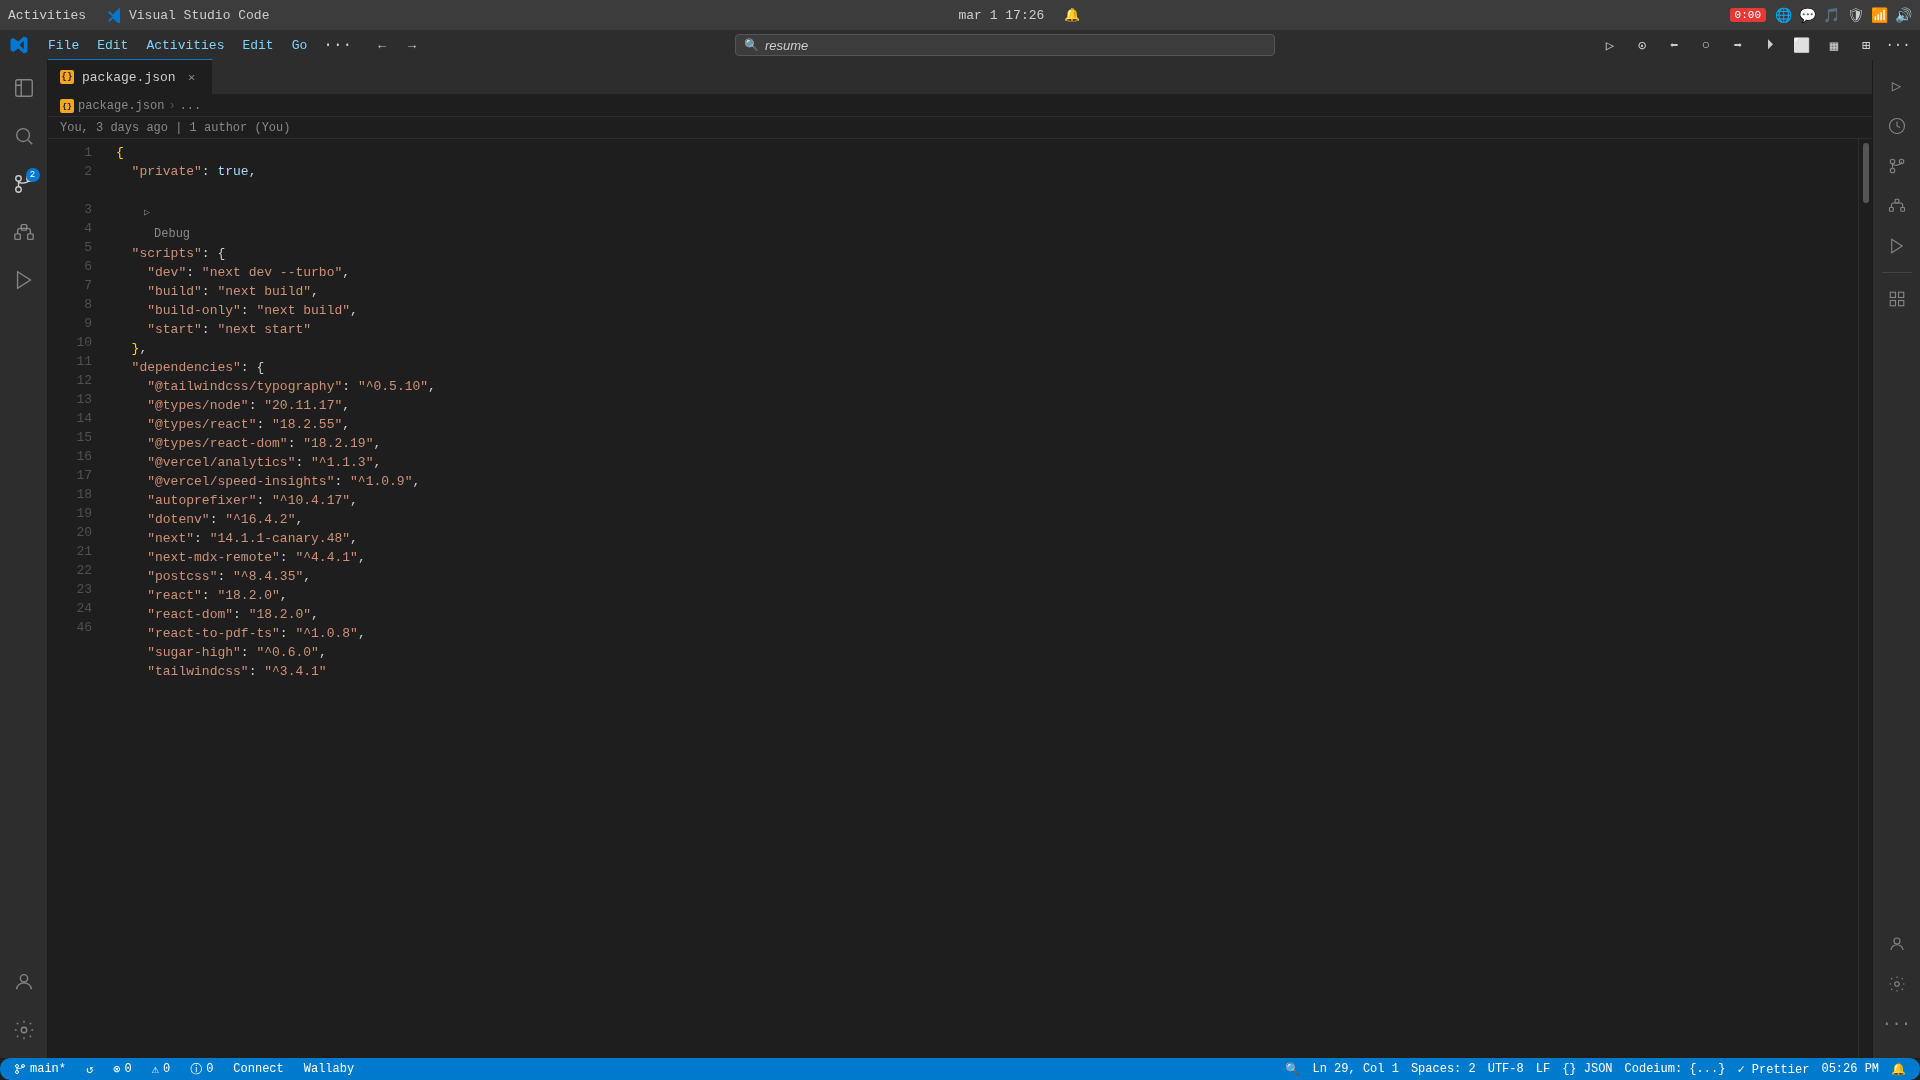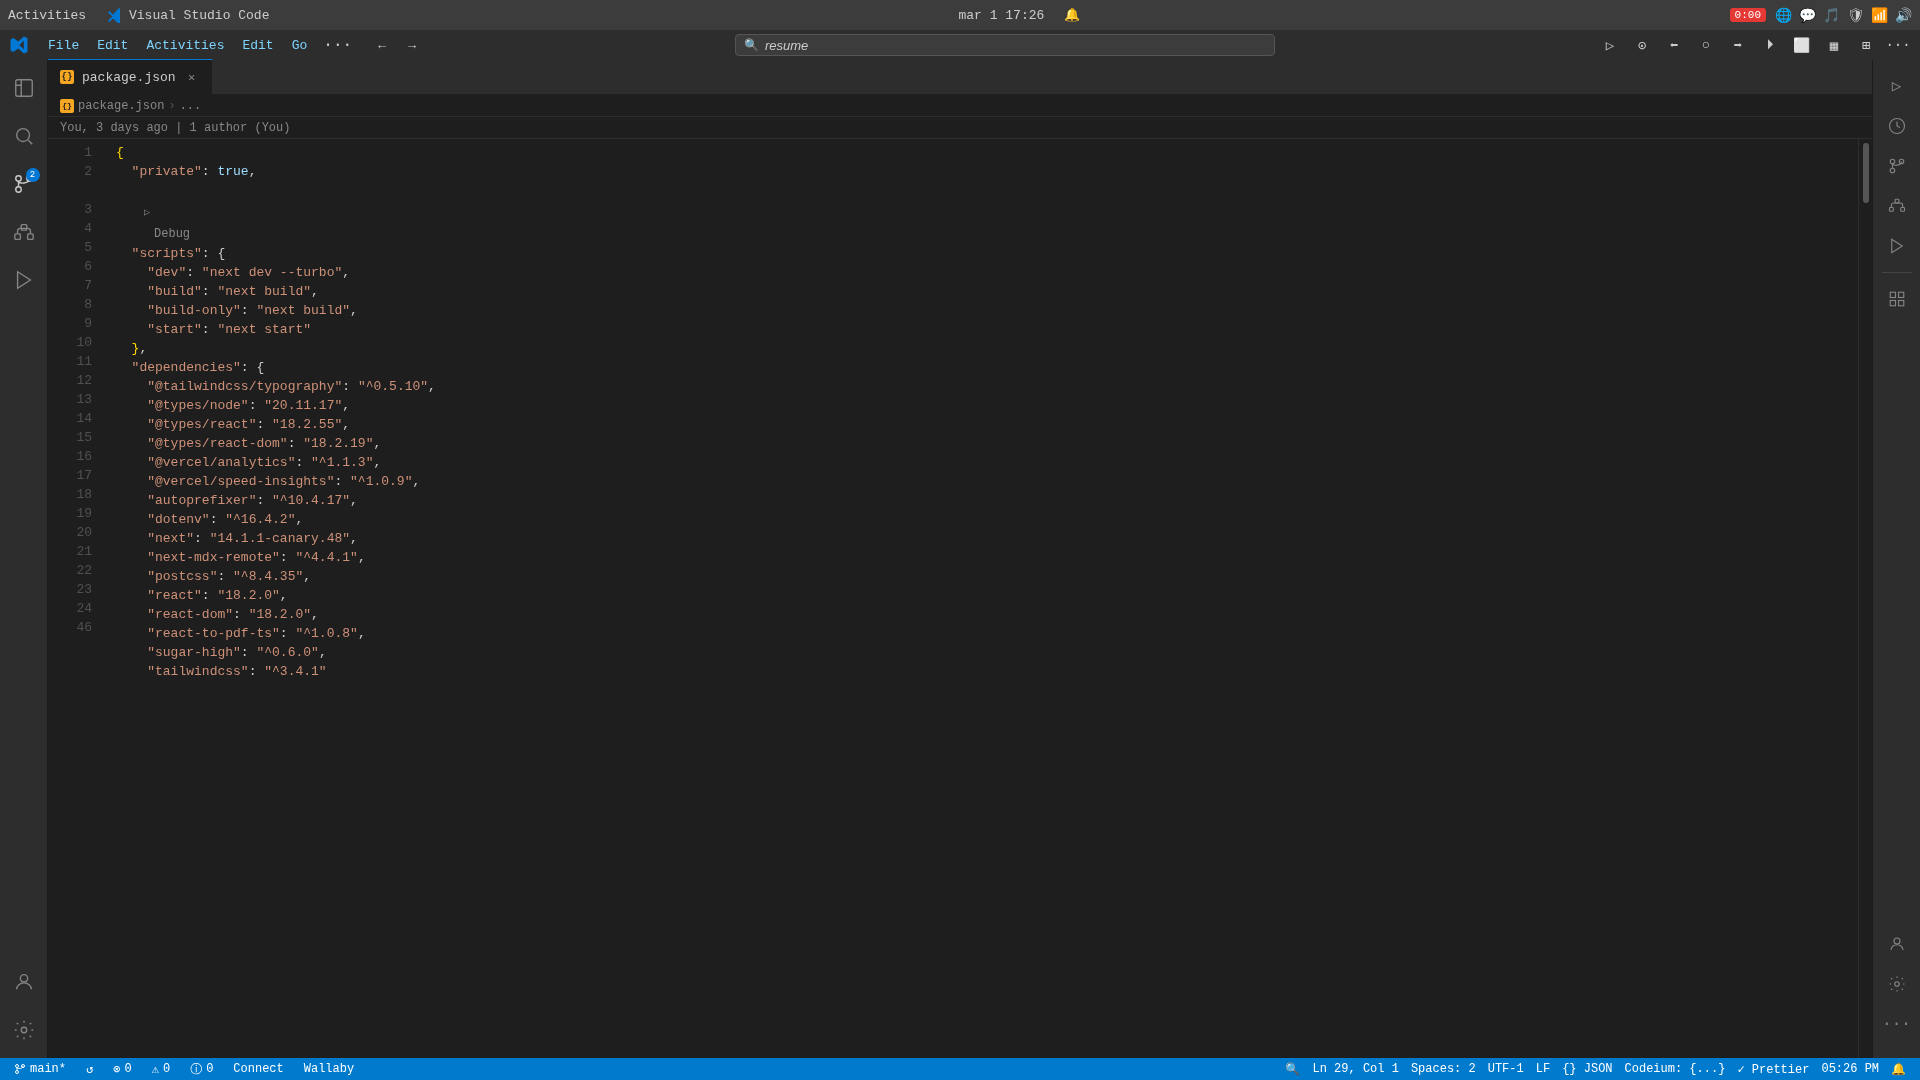--- a/index.html
+++ b/index.html
@@ -382,20 +382,21 @@
     
     .statusbar {
       height: 22px;
       background: #007acc;
       display: flex;
       align-items: center;
       padding: 0 8px;
       gap: 0;
       font-size: 12px;
       color: #ffffff;
+      border-radius: 10px;
     }
     .statusbar-left {
       display: flex;
       align-items: center;
       gap: 8px;
     }
     .statusbar-item {
       padding: 0 6px;
       height: 22px;
       display: flex;
@@ -724,21 +725,21 @@
     <div class="statusbar-item">
       <span>🔍</span>
     </div>
     <div class="statusbar-item">
       <span>Ln 29, Col 1</span>
     </div>
     <div class="statusbar-item">
       <span>Spaces: 2</span>
     </div>
     <div class="statusbar-item">
-      <span>UTF-1</span>
+      <span>UTF-8</span>
     </div>
     <div class="statusbar-item">
       <span>LF</span>
     </div>
     <div class="statusbar-item">
       <span>{} JSON</span>
     </div>
     <div class="statusbar-item">
       <span>Codeium: {...}</span>
     </div>

